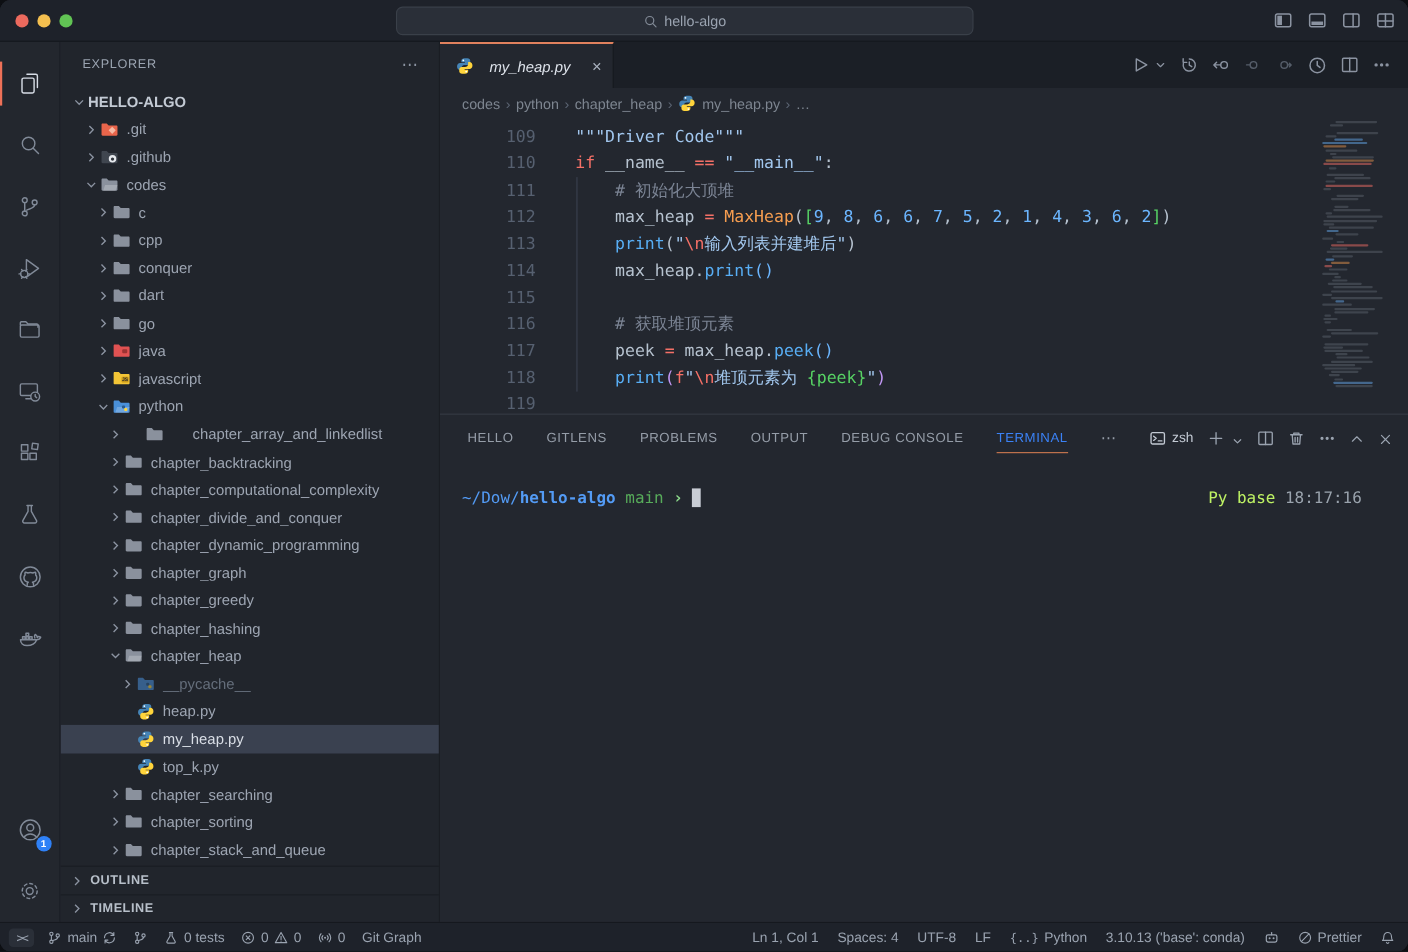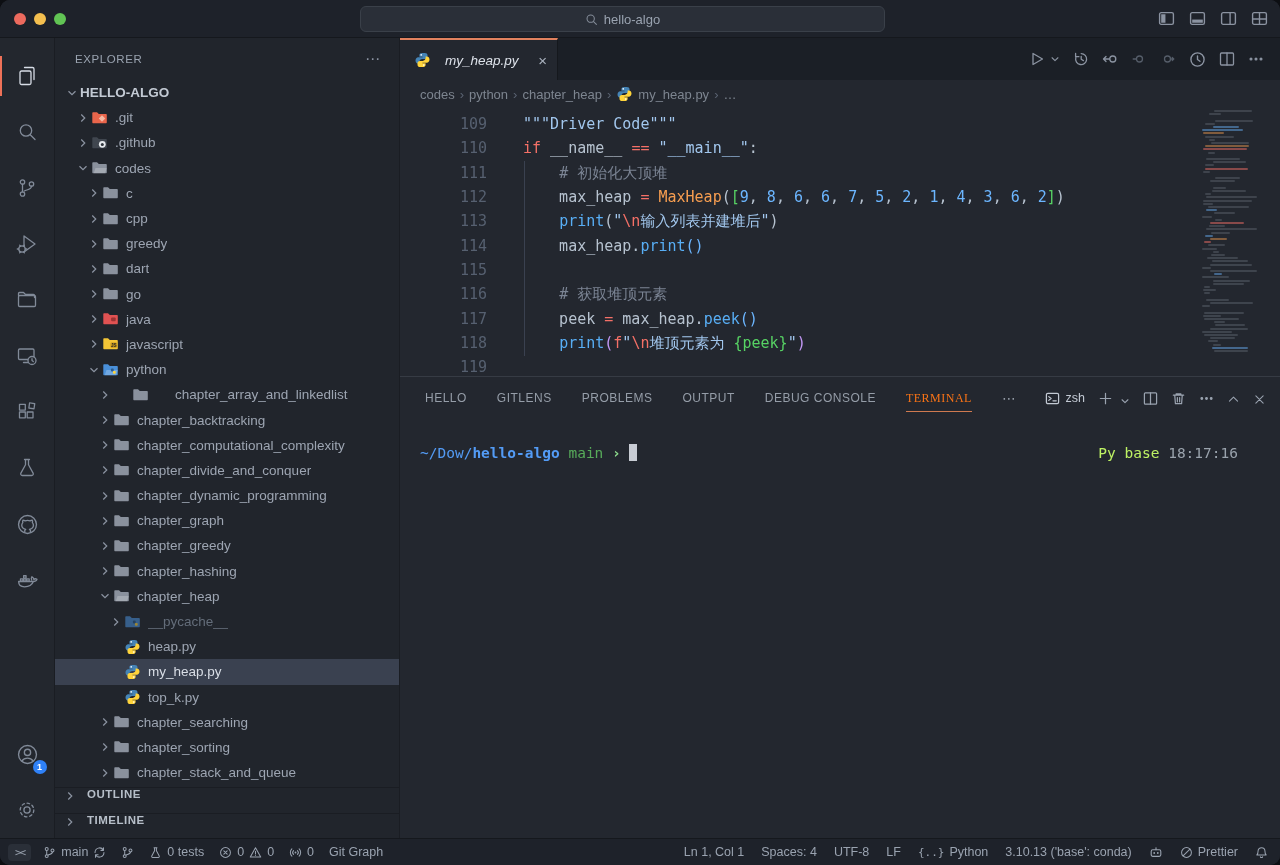--- a/index.html
+++ b/index.html
@@ -35,21 +35,21 @@
   .sb-header .dots { color:#8b93a1; font-size:15px; letter-spacing:1px; }
   .tree { flex:1; overflow:hidden; }
   .trow { height:25.2px; display:flex; align-items:center; color:#9da5b2; font-size:13.5px; cursor:pointer; white-space:nowrap; }
   .trow.selected { background:#3a4150; color:#d9dee6; }
   .trow.bold { font-weight:bold; color:#c3cad4; }
   .trow.dim .tlabel { color:#646d7a; }
   .tchev { width:17px; height:16px; display:inline-flex; align-items:center; justify-content:center; color:#8b93a1; flex:0 0 17px; }
   .ticon { width:17px; height:16px; display:inline-flex; align-items:center; justify-content:center; margin-right:7px; flex:0 0 17px; }
   .tlabel { overflow:hidden; text-overflow:ellipsis; }
   .sb-sections { border-top:1px solid #1a1d23; }
-  .sb-sec { height:25px; display:flex; gap:9px; color:#b7bfc9; font-size:11.5px; font-weight:bold; letter-spacing:.5px; padding-left:6px; border-top:1px solid #1a1d23; }
+  .sb-sec { height:25px; display:flex; align-items:center; gap:4px; color:#b7bfc9; font-size:11.5px; font-weight:bold; letter-spacing:.5px; padding-left:6px; border-top:1px solid #1a1d23; }
   .sb-sec:first-child { border-top:none; }
 
   
   .editor-col { flex:1; display:flex; flex-direction:column; background:#23272f; min-width:0; }
   .tabstrip { height:42px; background:#1b1f26; display:flex; align-items:stretch; }
   .tab { width:158px; background:#23272f; border-top:2px solid #e0815e; border-right:1px solid #15181d; display:flex; align-items:center; gap:7px; padding:0 10px 0 14px; color:#dde2ea; font-size:13.5px; font-style:italic; }
   .tab .close { margin-left:auto; color:#aab2bf; font-style:normal; font-size:15px; }
   .ed-actions { margin-left:auto; display:flex; align-items:center; gap:13px; padding-right:16px; color:#8b93a1; }
   .ed-actions .faded { color:#555d69; }
   .breadcrumbs { height:28px; display:flex; align-items:center; gap:5px; padding-left:20px; color:#7d8590; font-size:13px; }
@@ -64,21 +64,21 @@
   .tok-fn{color:#58aef5}.tok-num{color:#6cb6ff}.tok-cls{color:#f69d50}.tok-cmt{color:#7b8494}
   .tok-grn{color:#57d364}.tok-blu{color:#6cb6ff}.tok-pur{color:#c297f5}
   .indent-guide { position:absolute; left:124px; top:53px; height:195px; border-left:1px solid #3a4150; }
   .minimap { position:absolute; top:2px; right:10px; width:70px; height:245px; opacity:.9; }
   .mm-row { position:absolute; height:2px; border-radius:1px; }
 
   
   .panel { height:462px; border-top:1px solid #363b44; display:flex; flex-direction:column; }
   .panel-header { height:42px; display:flex; align-items:center; padding:0 14px 0 25px; }
   .ptab { position:relative; margin-right:30px; color:#959da8; font-size:12px; letter-spacing:.5px; height:42px; display:flex; align-items:center; }
-  .ptab.active { color:#f97316;font-family:Liberation Serif, serif; }
+  .ptab.active { color:#3b82f6; }
   .ptab.active::after { content:""; position:absolute; left:0; right:0; bottom:7px; height:1.5px; background:#cf7a50; }
   .ptab-dots { color:#959da8; letter-spacing:2px; font-size:14px; margin-right:12px; }
   .panel-right { margin-left:auto; display:flex; align-items:flex-end; gap:13px; color:#9aa3b0; }
   .shell-label { display:flex; align-items:center; gap:6px; font-size:12.5px; color:#c3cad4; }
   .terminal { flex:1; padding:25px 20px 0 20px; font-family:"DejaVu Sans Mono",monospace; font-size:14.5px; }
   .term-line { display:flex; align-items:center; }
   .tblue{color:#539bf5}.tbold{font-weight:bold}.tgreen{color:#57ab5a}.tlime{color:#8ddb8c;font-weight:bold}
   .tcyan{color:#bef264}.tgray{color:#9aa3ad}
   .cursor { display:inline-block; width:8.5px; height:17px; background:#c8ccd4; margin-left:8px; }
   .term-right { margin-left:auto; margin-right:22px; }
@@ -326,21 +326,21 @@
             <span class="tchev">
               <svg width="14" height="14" viewBox="0 0 16 16" fill="none" stroke="currentColor" stroke-width="1.4">
                 <path d="M6 4l4 4-4 4"></path>
               </svg>
             </span>
             <span class="ticon">
               <svg width="17" height="16" viewBox="0 0 16 16">
                 <path d="M.8 3.2c0-.6.4-1 1-1h3.7l1.8 1.9h7c.6 0 1 .4 1 1v7.2c0 .6-.4 1-1 1H1.8c-.6 0-1-.4-1-1z" fill="#8a919d"></path>
               </svg>
             </span>
-            <span class="tlabel">greedy</span>
+            <span class="tlabel">conquer</span>
           </div>
           <div class="trow" style="padding-left: 30px;">
             <span class="tchev">
               <svg width="14" height="14" viewBox="0 0 16 16" fill="none" stroke="currentColor" stroke-width="1.4">
                 <path d="M6 4l4 4-4 4"></path>
               </svg>
             </span>
             <span class="ticon">
               <svg width="17" height="16" viewBox="0 0 16 16">
                 <path d="M.8 3.2c0-.6.4-1 1-1h3.7l1.8 1.9h7c.6 0 1 .4 1 1v7.2c0 .6-.4 1-1 1H1.8c-.6 0-1-.4-1-1z" fill="#8a919d"></path>

